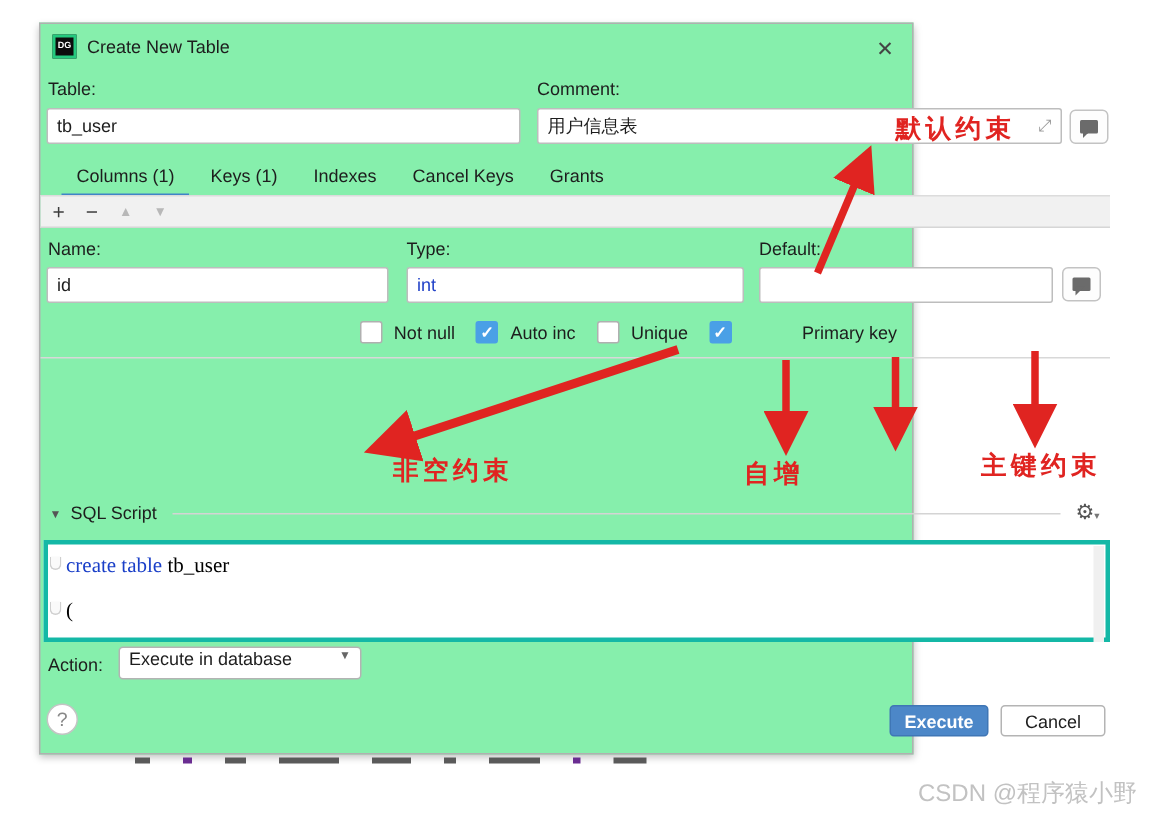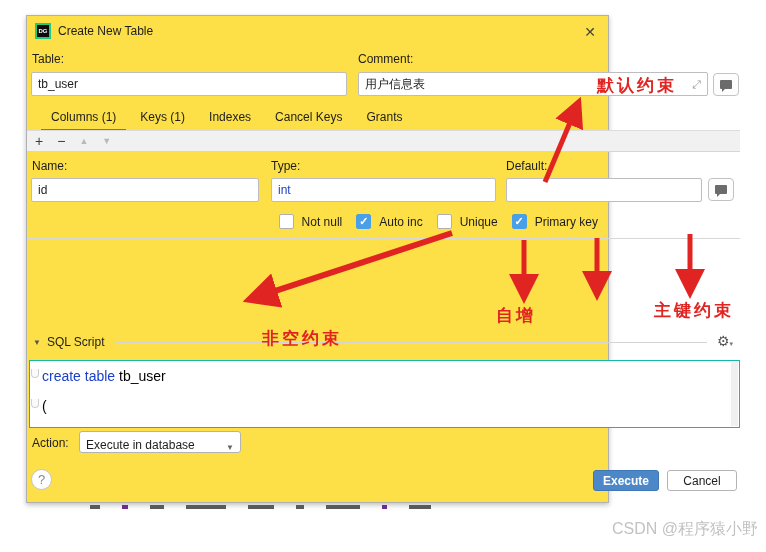--- a/index.html
+++ b/index.html
@@ -2,21 +2,21 @@
 <html><head>
 <meta charset="utf-8">
 <style>
   * { margin:0; padding:0; box-sizing:border-box; }
   html,body { width:766px; height:552px; background:#ffffff; overflow:hidden;
               font-family:"Liberation Sans", sans-serif; }
   .stage { position:relative; width:766px; height:552px; }
 
   
   .dialog { position:absolute; left:26px; top:15px; width:583px; height:488px;
-            background:#fde047; border:1px solid #b0b0b0;
+            background:#86efac; border:1px solid #b0b0b0;
             box-shadow:0 2px 5px rgba(0,0,0,.25); }
 
   .titlebar { position:absolute; left:0; top:0; width:100%; height:30px; }
   .app-icon { position:absolute; left:8px; top:7px; width:16px; height:16px;
               background:#0c0c0c; border:2px solid #24c97e; color:#fff;
               font-size:6px; font-weight:bold; display:flex; align-items:center;
               justify-content:center; letter-spacing:0; }
   .title-text { position:absolute; left:31px; top:8px; font-size:12px; color:#1d1d1d; }
   .close-btn { position:absolute; right:8px; top:6px; width:20px; height:20px;
                display:flex; align-items:center; justify-content:center;
@@ -63,32 +63,32 @@
   
   .sql-head { position:absolute; left:6px; top:318px; width:700px; display:flex;
               align-items:center; gap:6px; }
   .sql-tri { font-size:8px; color:#555; }
   .sql-title { font-size:12px; color:#1d1d1d; white-space:nowrap; }
   .sql-line { flex:1; height:1px; background:#d4d4d4; margin:0 4px; }
   .gear { font-size:14px; color:#555; cursor:pointer; position:relative; top:-1px; }
   .gear small { font-size:7px; color:#777; }
 
   .editor { position:absolute; left:2px; top:344px; width:711px; height:68px;
-            background:#fff; border:1px solid #14b8a6;
-            font-family:Liberation Sans, sans-serif; font-size:14px; }
+            background:#fff; border:3px solid #14b8a6;
+            font-family:Liberation Serif, serif; font-size:14px; }
   .gutter-mark { position:absolute; left:1px; width:8px; height:9px; background:#fafafa;
                  border:1px solid #cfcfcf; border-top:none; border-radius:0 0 4px 4px; }
   .code-line { position:absolute; left:12px; white-space:pre; color:#000; }
   .kw { color:#1a3fc8; }
   .ed-scroll { position:absolute; right:1px; top:1px; width:7px; height:64px; background:#f0f0f0; }
 
   
   .combo { position:absolute; left:52px; top:415px; width:162px; height:22px;
            background:#fff; border:1px solid #b3b3b3; border-radius:3px;
-           font-size:12px; color:#1d1d1d; display:flex; align-items:flex-end;
+           font-size:12px; color:#1d1d1d; display:flex; align-items:flex-start;
            padding:0 6px; justify-content:space-between; cursor:pointer; }
   .combo-arrow { font-size:8px; color:#666; }
 
   .help-btn { position:absolute; left:4px; top:453px; width:21px; height:21px;
               border:1px solid #c4c4c4; border-radius:50%; background:#fff;
               color:#888; font-size:13px; display:flex; align-items:center;
               justify-content:center; cursor:pointer; }
 
   .btn { position:absolute; top:454px; height:21px; border-radius:3px; font-size:12px;
          display:flex; align-items:center; justify-content:center; cursor:pointer; }
@@ -161,21 +161,21 @@
       </div>
 
     <div class="cbrow">
       <span class="cb"></span>
       <span class="cb-label">Not null</span>
       <span class="cb checked">✓</span>
       <span class="cb-label">Auto inc</span>
       <span class="cb"></span>
       <span class="cb-label">Unique</span>
       <span class="cb checked">✓</span>
-      <span class="cb-label" style="margin-right:0;">Primary key</span>
+      <span class="cb-label" style="margin-right:0;margin-left:39px;">Primary key</span>
     </div>
 
     <div class="panel-divider"></div>
 
     <div class="sql-head">
       <span class="sql-tri">▼</span>
       <span class="sql-title">SQL Script</span>
       <span class="sql-line"></span>
       <span class="gear">⚙<small>▾</small></span>
     </div>
@@ -193,21 +193,21 @@
       <span>Execute in database</span>
       <span class="combo-arrow">▼</span>
     </div>
 
     <div class="help-btn">?</div>
     <div class="btn btn-exec">Execute</div>
     <div class="btn btn-cancel">Cancel</div>
   </div>
 
   <div class="anno" style="left:572px; top:74px;margin-left:25px;">默认约束</div>
-  <div class="anno" style="left:262px; top:302px;margin-top:25px;">非空约束</div>
+  <div class="anno" style="left:262px; top:302px;">非空约束</div>
   <div class="anno" style="left:496px; top:304px;">自增</div>
   <div class="anno" style="left:654px; top:299px;">主键约束</div>
 
   <svg class="arrows" viewBox="0 0 766 552" xmlns="http://www.w3.org/2000/svg">
     <defs>
       <marker id="ah" markerWidth="6" markerHeight="6" refX="4" refY="3" orient="auto">
         <path d="M0,0 L6,3 L0,6 Z" fill="#e02421"></path>
       </marker>
     </defs>
     <line x1="545" y1="182" x2="577" y2="106" stroke="#e02421" stroke-width="5" marker-end="url(#ah)"></line>

